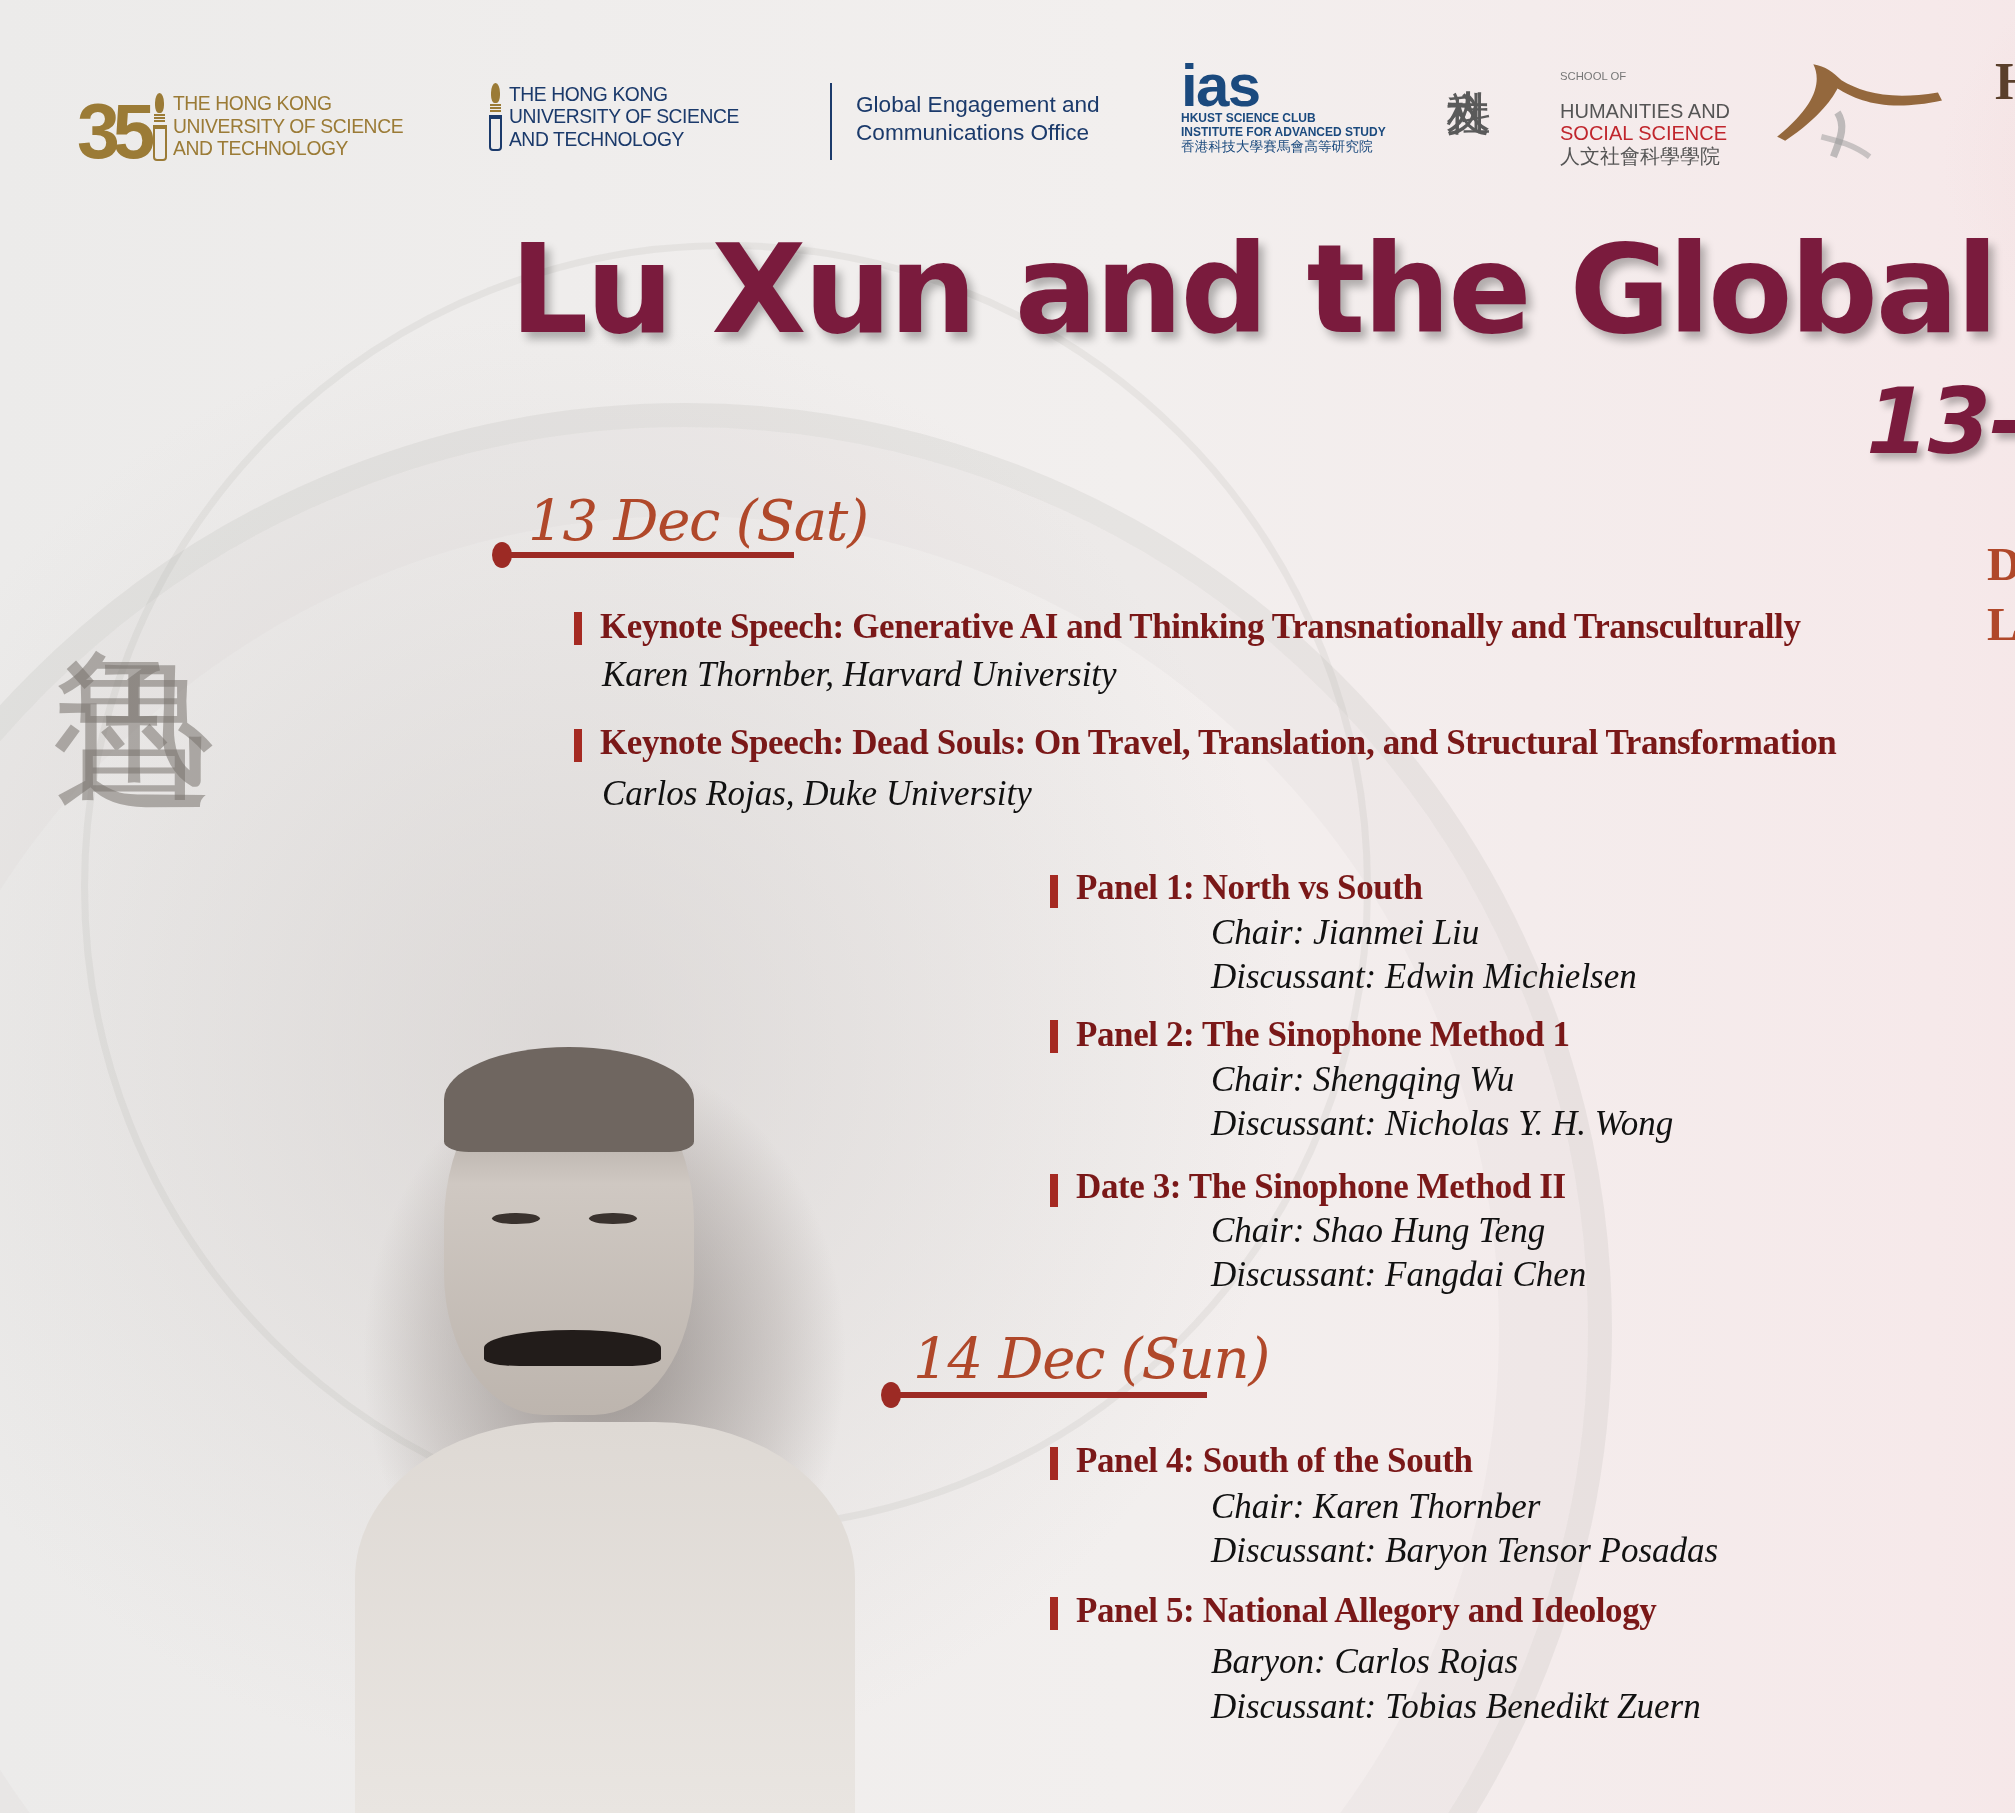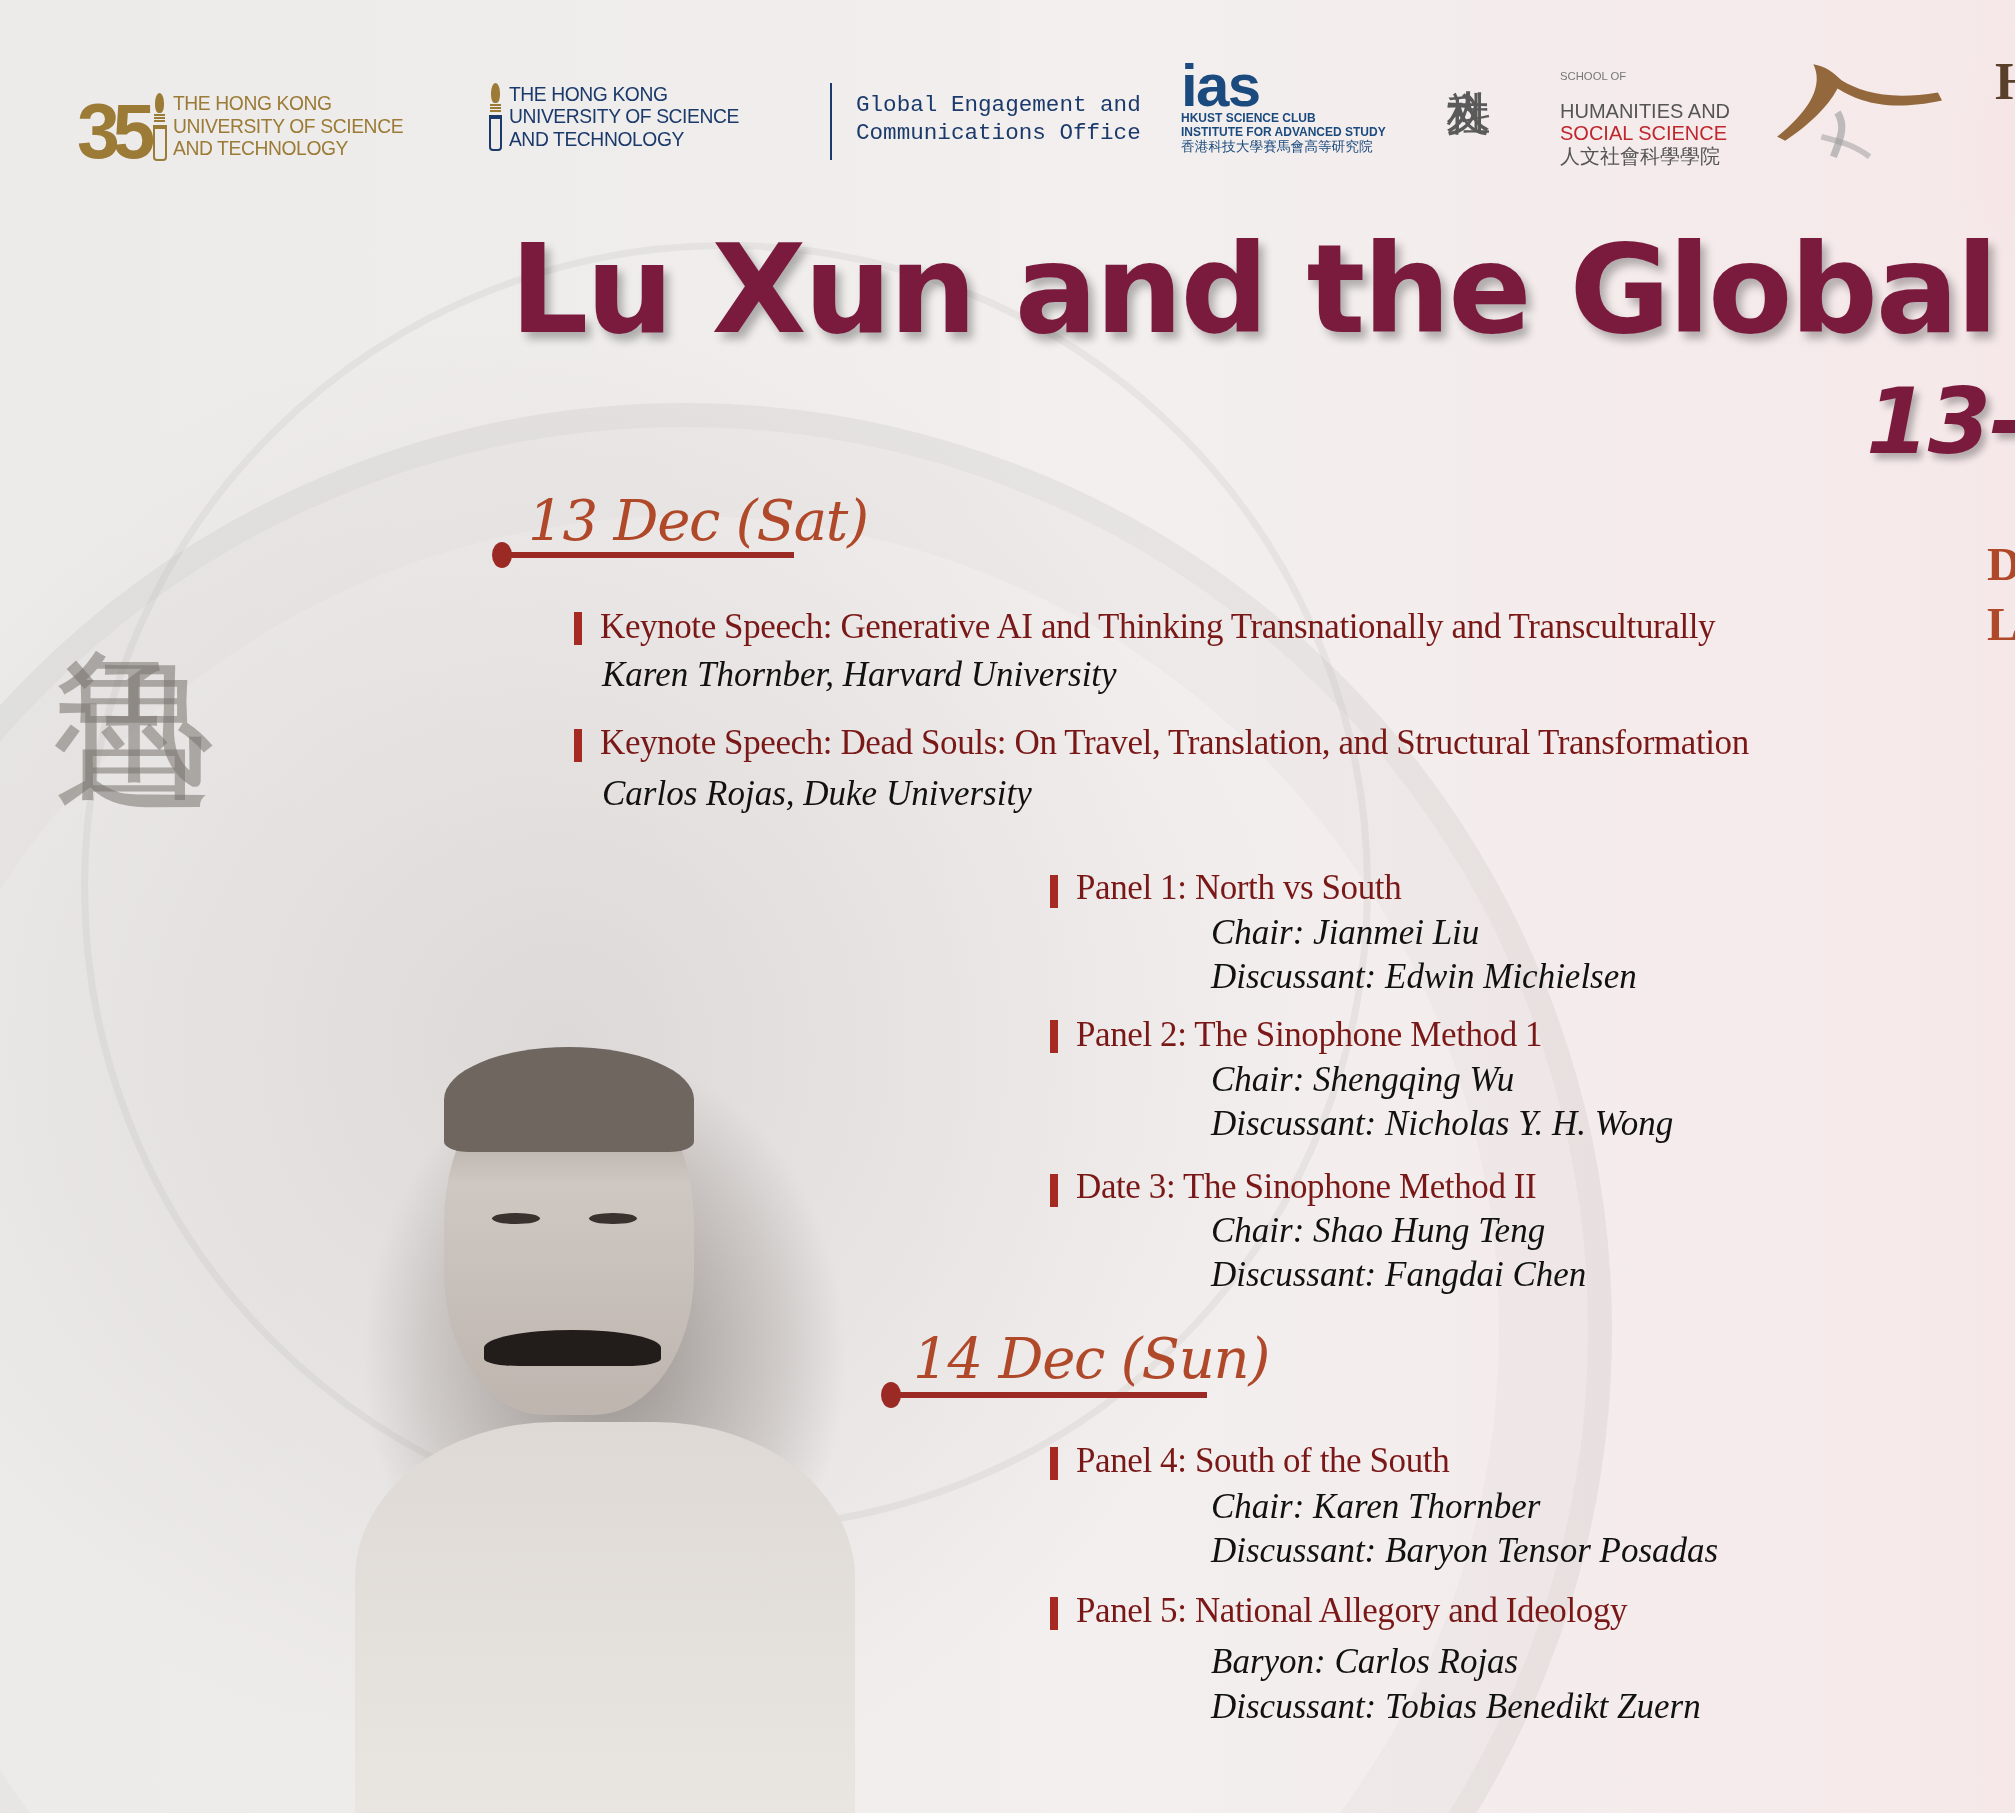--- a/index.html
+++ b/index.html
@@ -33,21 +33,21 @@
   .torch { width: 15.3px; height: 69px; margin: 0 5.6px 0 4px; position: relative; }
   .torch .flame { position: absolute; left: 3.2px; top: 0; width: 8.9px; height: 20px; border-radius: 50% 50% 40% 40%; }
   .torch .stripes { position: absolute; left: 2.4px; top: 21px; width: 10.5px; height: 9.7px;
     background: repeating-linear-gradient(180deg, currentColor 0 1.6px, transparent 1.6px 3.2px); }
   .torch .body { position: absolute; left: 0.8px; top: 32px; width: 13.7px; height: 36px; border: 2.4px solid currentColor; border-top-width: 4.8px; border-radius: 0 0 4px 4px; }
   .logo-text { font-family: "Liberation Sans", sans-serif; font-size: 19.3px; line-height: 22.6px; letter-spacing: -0.4px; }
   .gold { color: #9b7b36; }
   .navy { color: #1b3a6b; }
   .logo-hkust { left: 484px; top: 83px; display: flex; align-items: center; }
   .logo-divider { left: 830px; top: 83px; width: 1.6px; height: 77px; background: #1b3a6b; }
-  .logo-geco { left: 856px; top: 91px; font-family: Liberation Mono, monospace; font-size: 22.6px; line-height: 28px; color: #1b3a6b; }
+  .logo-geco { left: 856px; top: 91px; font-family: Liberation Sans, sans-serif; font-size: 22.6px; line-height: 28px; color: #1b3a6b; }
   .logo-ias { left: 1181px; top: 60px; color: #1b4a7e; font-family: "Liberation Sans", sans-serif; }
   .logo-ias .big { font-size: 60px; font-weight: bold; line-height: 52px; letter-spacing: -1.6px; }
   .logo-ias .small { font-size: 12px; font-weight: bold; line-height: 13.7px; }
   .logo-ias .cjk { font-size: 13.7px; line-height: 17.7px; font-family: Liberation Mono, monospace; }
   .logo-shss-cal { left: 1447px; top: 56px; font-size: 44px; color: #5a5a5a; writing-mode: vertical-rl; font-family: "DejaVu Serif", serif; line-height: 1; }
   .logo-shss { left: 1560px; top: 69px; font-family: "Liberation Sans", sans-serif; }
   .logo-shss .s1 { font-size: 11.3px; color: #777; line-height: 14.5px; }
   .logo-shss .s2 { font-size: 20px; color: #555; line-height: 22.6px; margin-top: 16px; }
   .logo-shss .s3 { font-size: 20px; color: #c0262d; line-height: 22.6px; }
   .logo-shss .s4 { font-size: 20px; color: #555; line-height: 22.6px; font-family: Liberation Sans, sans-serif; }
@@ -57,21 +57,21 @@
 
   .title { left: 510px; top: 218px; font-family: "DejaVu Sans", sans-serif; font-weight: bold; font-size: 123px; color: #7a1b3d; white-space: nowrap; letter-spacing: -2.4px; text-shadow: 5.6px 7.3px 8px rgba(0,0,0,0.28); }
   .date-big { left: 1866px; top: 369px; font-family: "DejaVu Sans", sans-serif; font-weight: bold; font-style: italic; font-size: 91px; color: #7a1b3d; white-space: nowrap; letter-spacing: -1.6px; text-shadow: 4.8px 6.4px 7.3px rgba(0,0,0,0.28); }
 
   
   .day-head { font-style: italic; font-size: 56px; color: #b0482a; white-space: nowrap; font-family: "DejaVu Serif", serif; letter-spacing: -1.2px; }
   .day-rule { height: 6.4px; background: #9c2a24; }
   .day-dot { width: 20px; height: 26px; border-radius: 50%; background: #9c2a24; }
 
   .item-bar { width: 8px; height: 33px; background: #a52a22; }
-  .item-title { font-weight: normal; font-size: 35px; color: #7a1818; white-space: nowrap; letter-spacing: -0.4px; }
+  .item-title { font-weight: bold; font-size: 35px; color: #7a1818; white-space: nowrap; letter-spacing: -0.4px; }
   .item-sub { font-style: italic; font-size: 35px; color: #111; white-space: nowrap; }
 
   .info { font-weight: bold; font-size: 47px; color: #b0482a; white-space: nowrap; line-height: 60px; }
 
   
   .calligraphy { left: 56px; top: 520px; font-size: 161px; color: rgba(120,115,110,0.55); writing-mode: vertical-rl; line-height: 1; font-family: "DejaVu Serif", serif; letter-spacing: 8px; }
   .portrait { left: 242px; top: 987px; width: 725px; height: 826px;
     background: radial-gradient(ellipse 322px 403px at 50% 45%, rgba(90,80,75,0.55), rgba(140,130,125,0.25) 55%, rgba(230,225,222,0) 75%); border-radius: 50% 50% 0 0; }
   .portrait .head { position: absolute; left: 202px; top: 73px; width: 250px; height: 355px; border-radius: 46% 46% 40% 40%; background: linear-gradient(180deg, #9a928c 0%, #cfc8c2 35%, #bdb5ae 100%); }
   .portrait .hair { position: absolute; left: 202px; top: 60px; width: 250px; height: 105px; border-radius: 50% 50% 10% 10%; background: #6f6660; }

